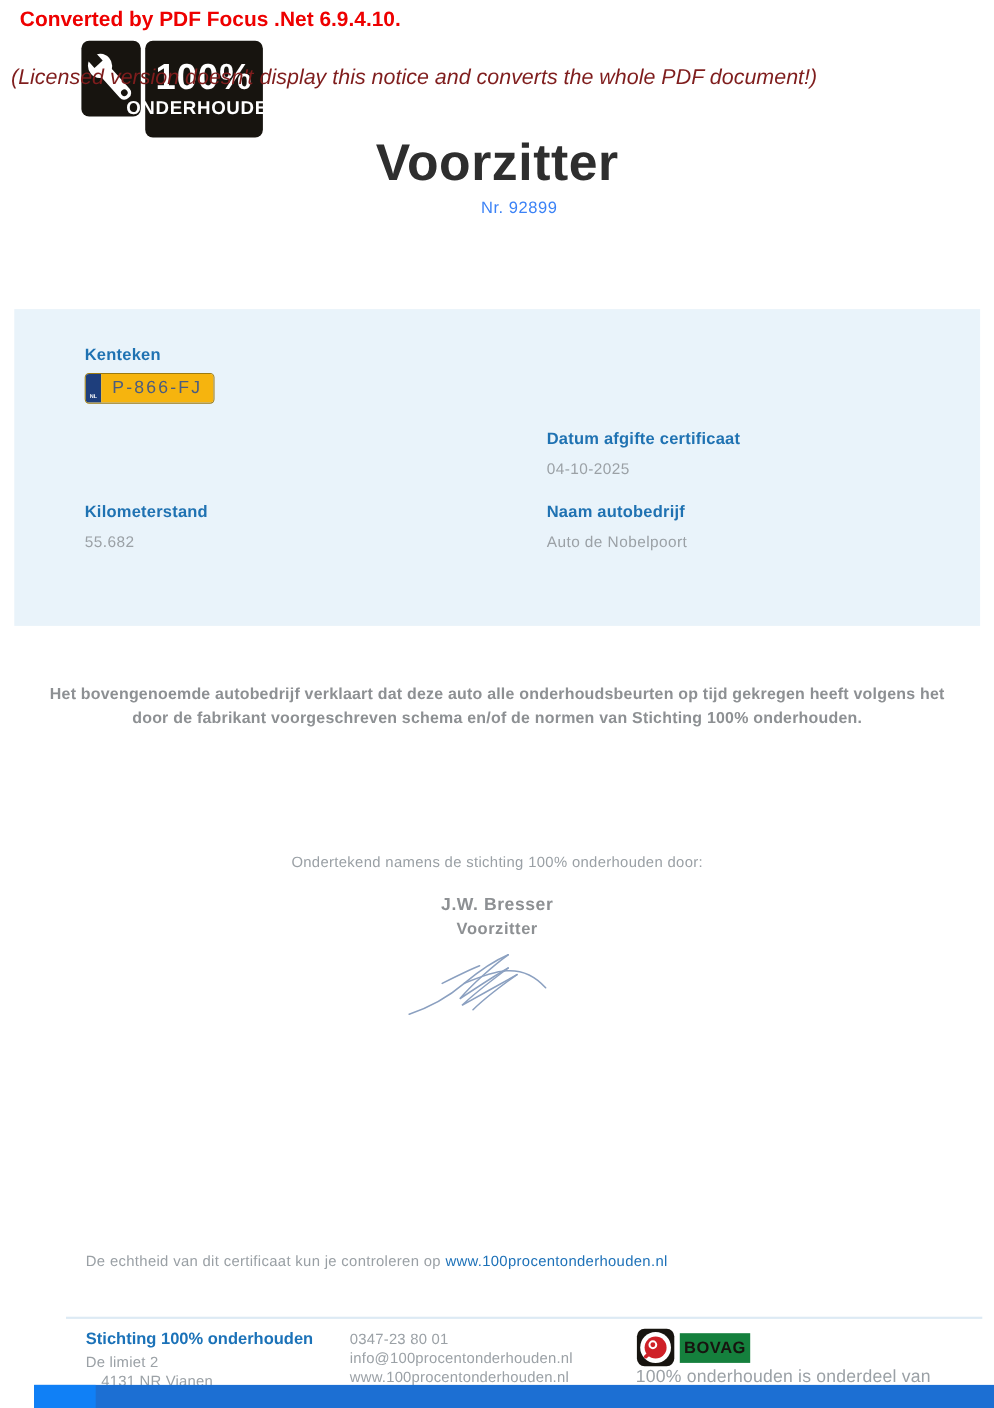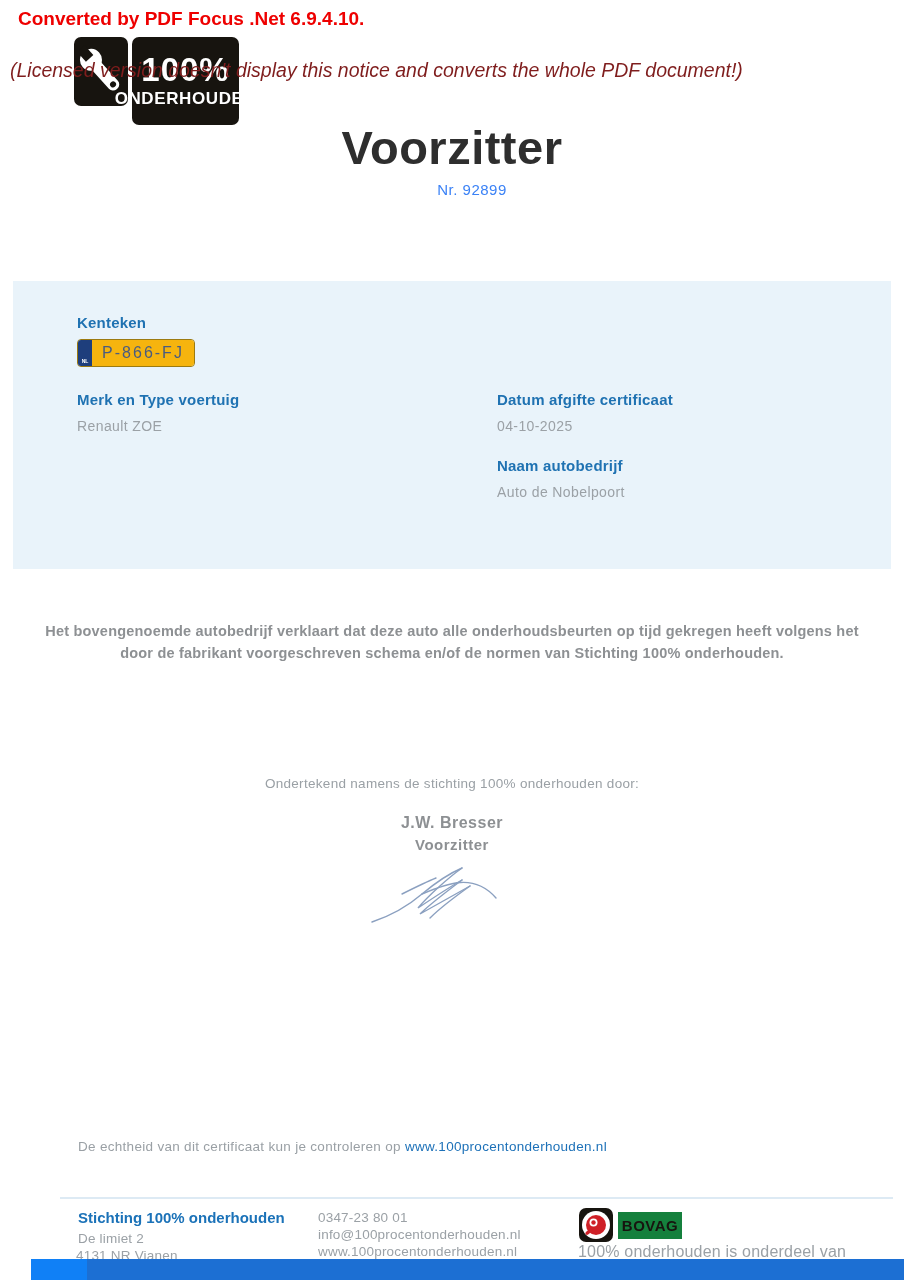--- a/index.html
+++ b/index.html
@@ -102,21 +102,21 @@
     position: absolute; left: 78px; top: 1139px;
     font-size: 13.5px; color: #9aa0a5; letter-spacing: 0.3px;
   }
   .verify a { color: #1d71b8; text-decoration: none; }
 
   
   .divider { position: absolute; left: 60px; top: 1197px; width: 833px; height: 2px; background: #ddeaf4; }
   .footer-org   { position: absolute; left: 78px;  top: 1209px; color: #1b72b8; font-weight: bold; font-size: 15px; }
   .footer-line  { position: absolute; color: #9ba1a6; font-size: 13.5px; letter-spacing: 0.2px; }
   .fa1 { left: 78px;  top: 1231px; }
-  .fa2 { left: 76px;  top: 1248px; }
+  .fa2 { left: 92px;  top: 1248px; }
   .fp  { left: 318px; top: 1210px; }
   .fe  { left: 318px; top: 1227px; }
   .fw  { left: 318px; top: 1244px; }
 
   .bovag { position: absolute; left: 578px; top: 1206px; display: flex; align-items: center; gap: 2px; }
   .bovag-box {
     width: 64px; height: 27px; background: #15803d;
     display: flex; align-items: center; justify-content: center;
     color: #17140f; font-weight: bold; font-size: 15px; letter-spacing: 0.5px;
   }
@@ -162,30 +162,30 @@
 
   <div class="field pos-r1c1">
     <div class="f-label">Kenteken</div>
     <div class="plate">
       <div class="plate-band">NL</div>
       <div class="plate-num">P-866-FJ</div>
     </div>
   </div>
 
 
-  <div class="field pos-r2c1">
-    <div class="f-label">Merk en Type voertuig</div>
-    <div class="f-value">Renault ZOE</div>
-  </div>
 
   <div class="field pos-r2c2">
     <div class="f-label">Datum afgifte certificaat</div>
     <div class="f-value">04-10-2025</div>
   </div>
 
+  <div class="field pos-r3c1">
+    <div class="f-label">Kilometerstand</div>
+    <div class="f-value">55.682</div>
+  </div>
 
   <div class="field pos-r3c2">
     <div class="f-label">Naam autobedrijf</div>
     <div class="f-value">Auto de Nobelpoort</div>
   </div>
 
 </div>
 
 <div class="statement">Het bovengenoemde autobedrijf verklaart dat deze auto alle onderhoudsbeurten op tijd gekregen heeft volgens het door de fabrikant voorgeschreven schema en/of de normen van Stichting 100% onderhouden.</div>
 

